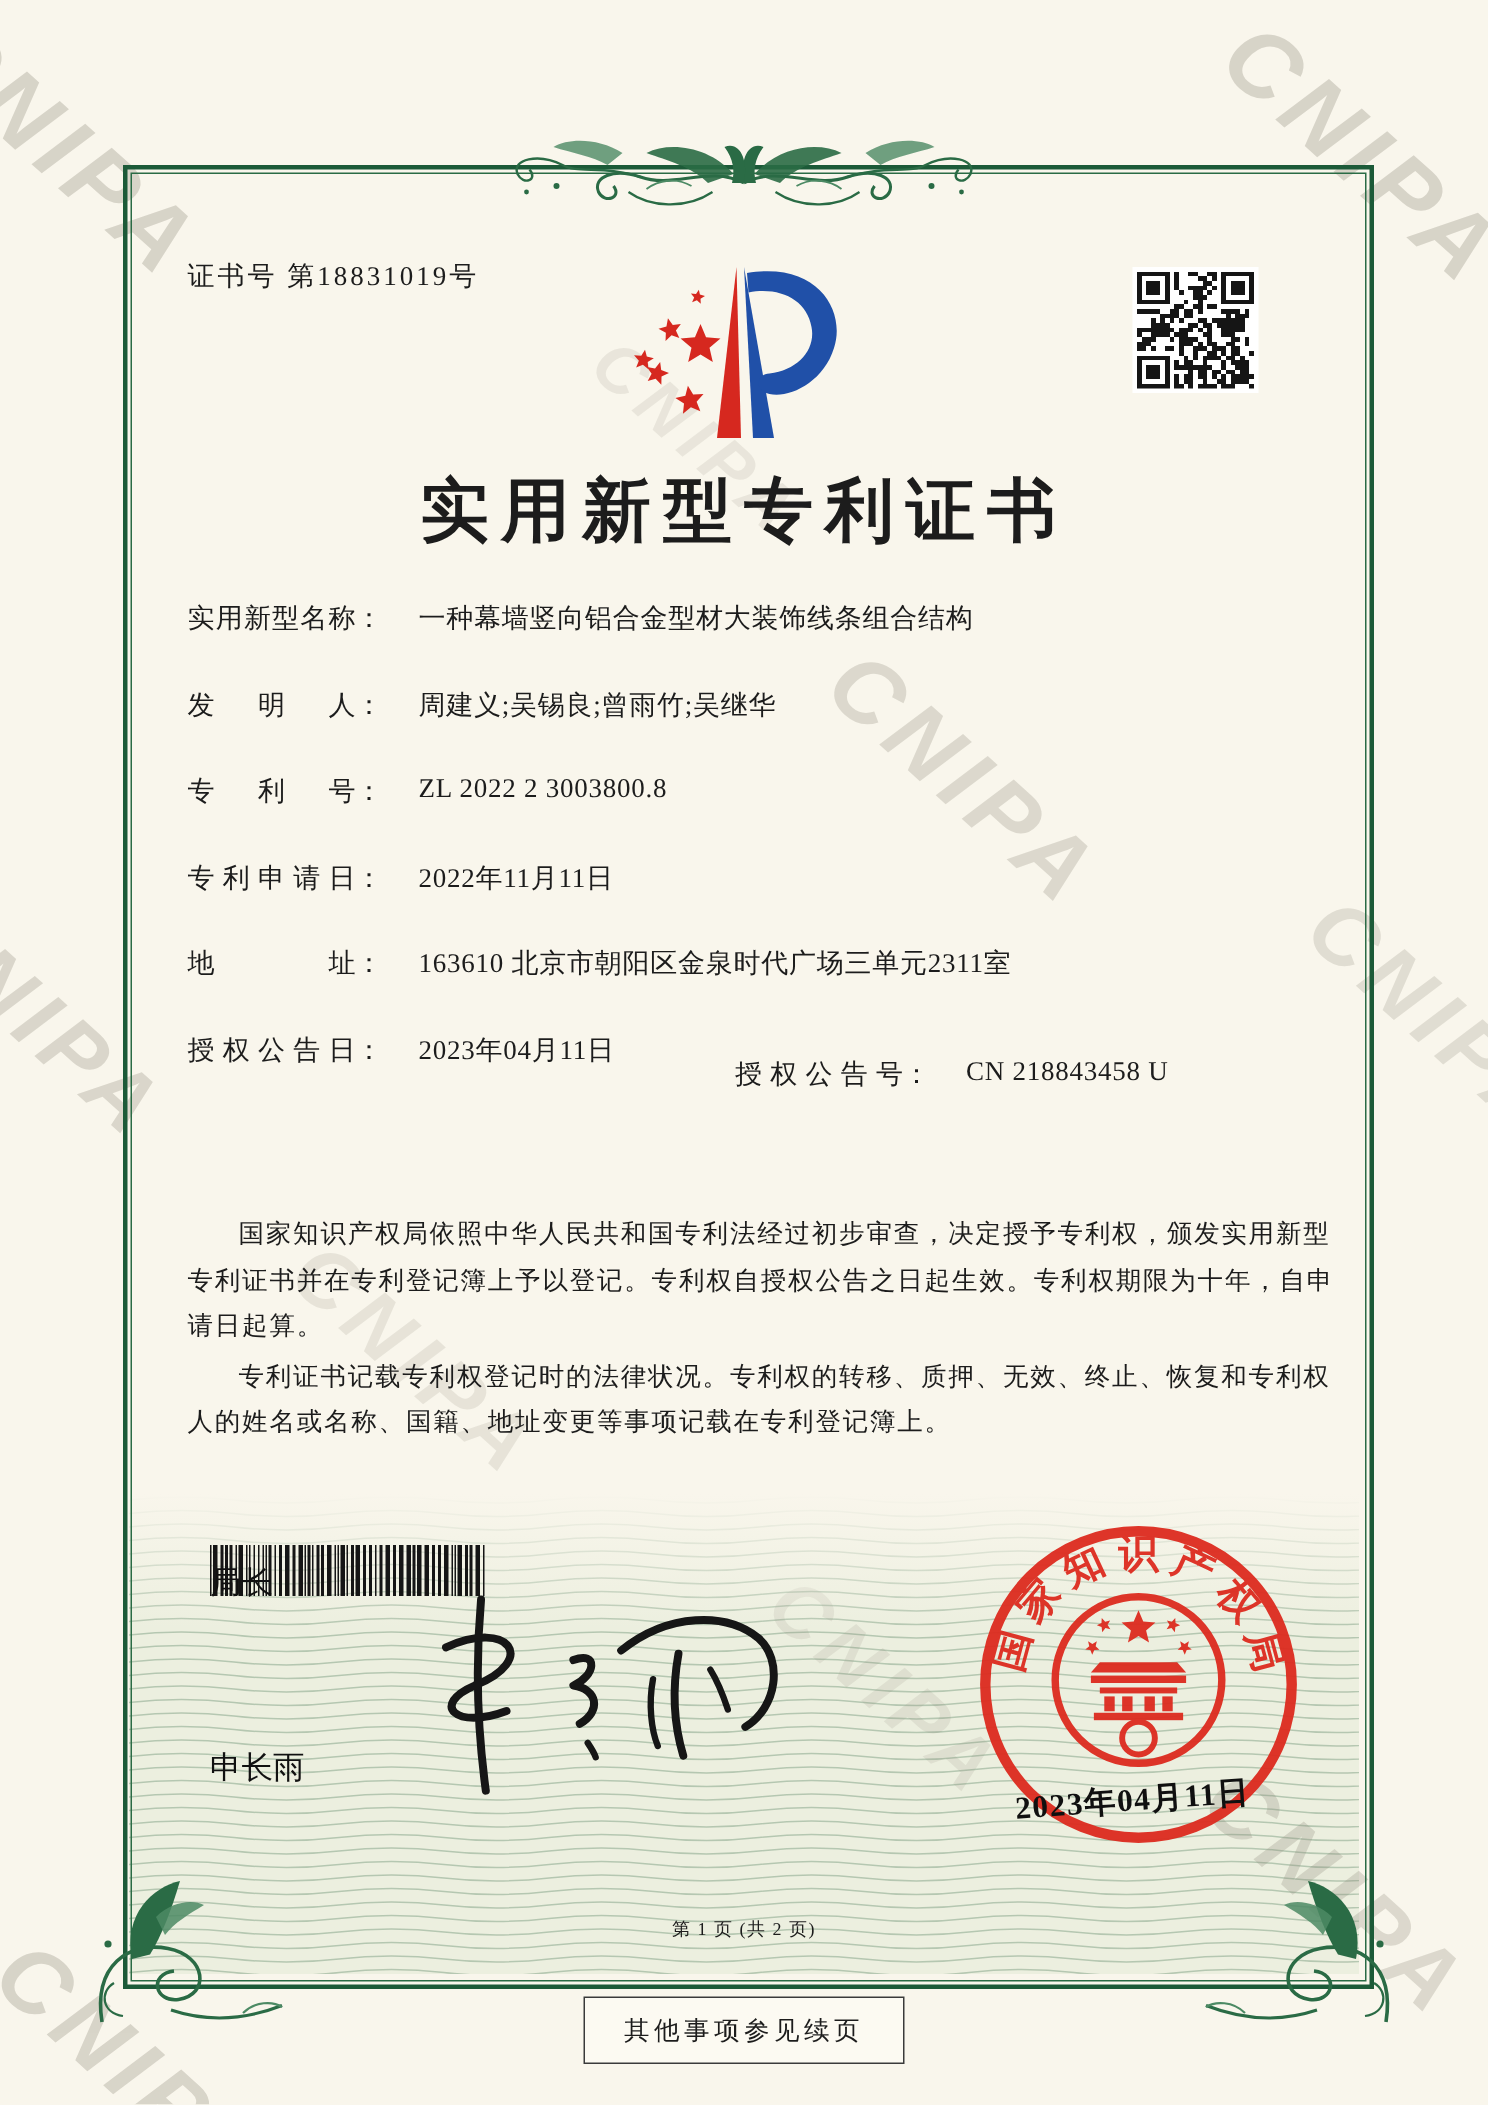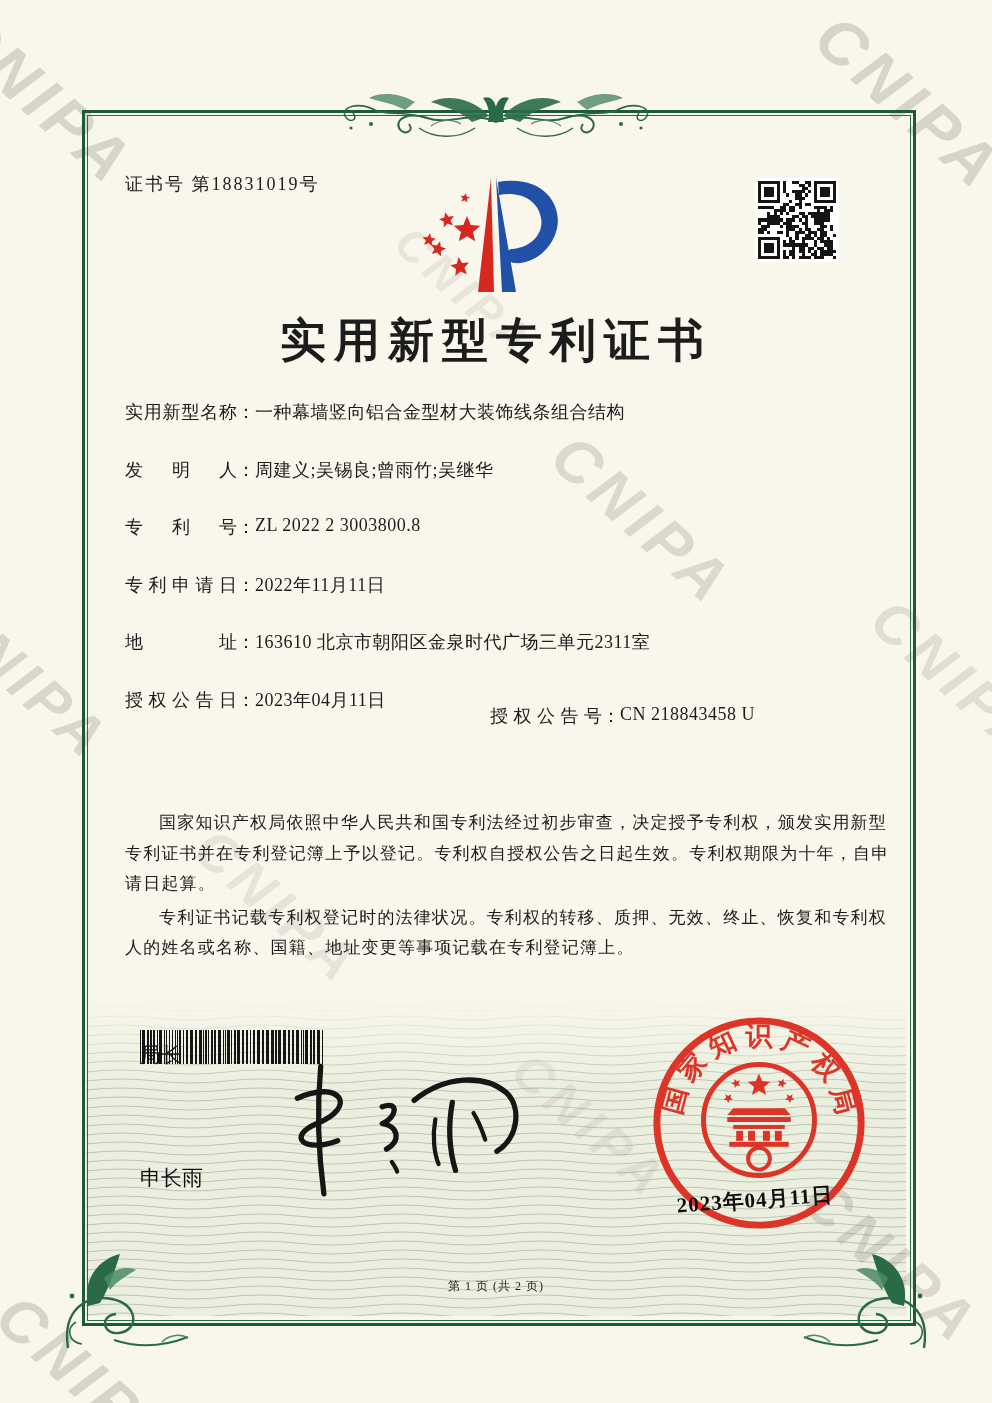--- a/index.html
+++ b/index.html
@@ -30,21 +30,21 @@
   #logo{position:absolute;left:408px;top:170px;width:180px;height:130px;z-index:5;}
   .qr{position:absolute;left:755px;top:178px;width:78px;height:78px;background:#fff;padding:3px;z-index:5;}
   .title{
     position:absolute;left:0;top:310px;width:100%;text-align:center;
     font-size:46px;font-weight:bold;letter-spacing:8px;z-index:5;
   }
   #fields{position:absolute;left:125px;top:400px;width:772px;z-index:5;}
   .field-row{position:relative;height:57.6px;font-size:18px;white-space:nowrap;}
   .f-label{display:inline-block;width:112px;text-align:justify;text-align-last:justify;vertical-align:top;}
   .f-colon{display:inline-block;vertical-align:top;}
-  .f-value{display:inline-block;margin-left:0;letter-spacing:0.5px;vertical-align:top;}
+  .f-value{display:inline-block;margin-left:24px;letter-spacing:0.5px;vertical-align:top;}
   .pair2{position:absolute;left:365px;top:16px;}
   #paragraphs{position:absolute;left:125px;top:808px;width:766px;z-index:5;font-size:17px;line-height:30.5px;}
   #paragraphs p{margin:0;text-indent:2em;letter-spacing:1.2px;}
   #paragraphs p + p{margin-top:3px;}
   #barcode{position:absolute;left:140px;top:1030px;width:278px;height:34px;z-index:5;display:flex;align-items:stretch;}
   #barcode div{background:#151515;}
   .sign-label{position:absolute;left:140px;font-size:21px;z-index:5;
     font-family:"Liberation Sans","DejaVu Sans",sans-serif;color:#111;}
   #signature{position:absolute;left:255px;top:1060px;width:280px;height:138px;z-index:5;}
   #seal{position:absolute;left:640px;top:1004px;width:238px;height:238px;z-index:5;opacity:0.95;}
@@ -643,14 +643,15 @@
       <rect x="109" y="128" width="7" height="10"></rect>
       <rect x="124" y="128" width="7" height="10"></rect>
       <rect x="136" y="128" width="7" height="10"></rect>
       <rect x="90" y="139" width="60" height="5"></rect>
       <circle cx="120" cy="156" r="11" fill="none" stroke="#dd2b1f" stroke-width="4"></circle>
     </g>
   </svg>
   <div class="seal-date">2023年04月11日</div>
 
   <div class="page-indicator">第 1 页 (共 2 页)</div>
+  <div class="continuation">其他事项参见续页</div>
 
 </div>
 
 </body></html>

